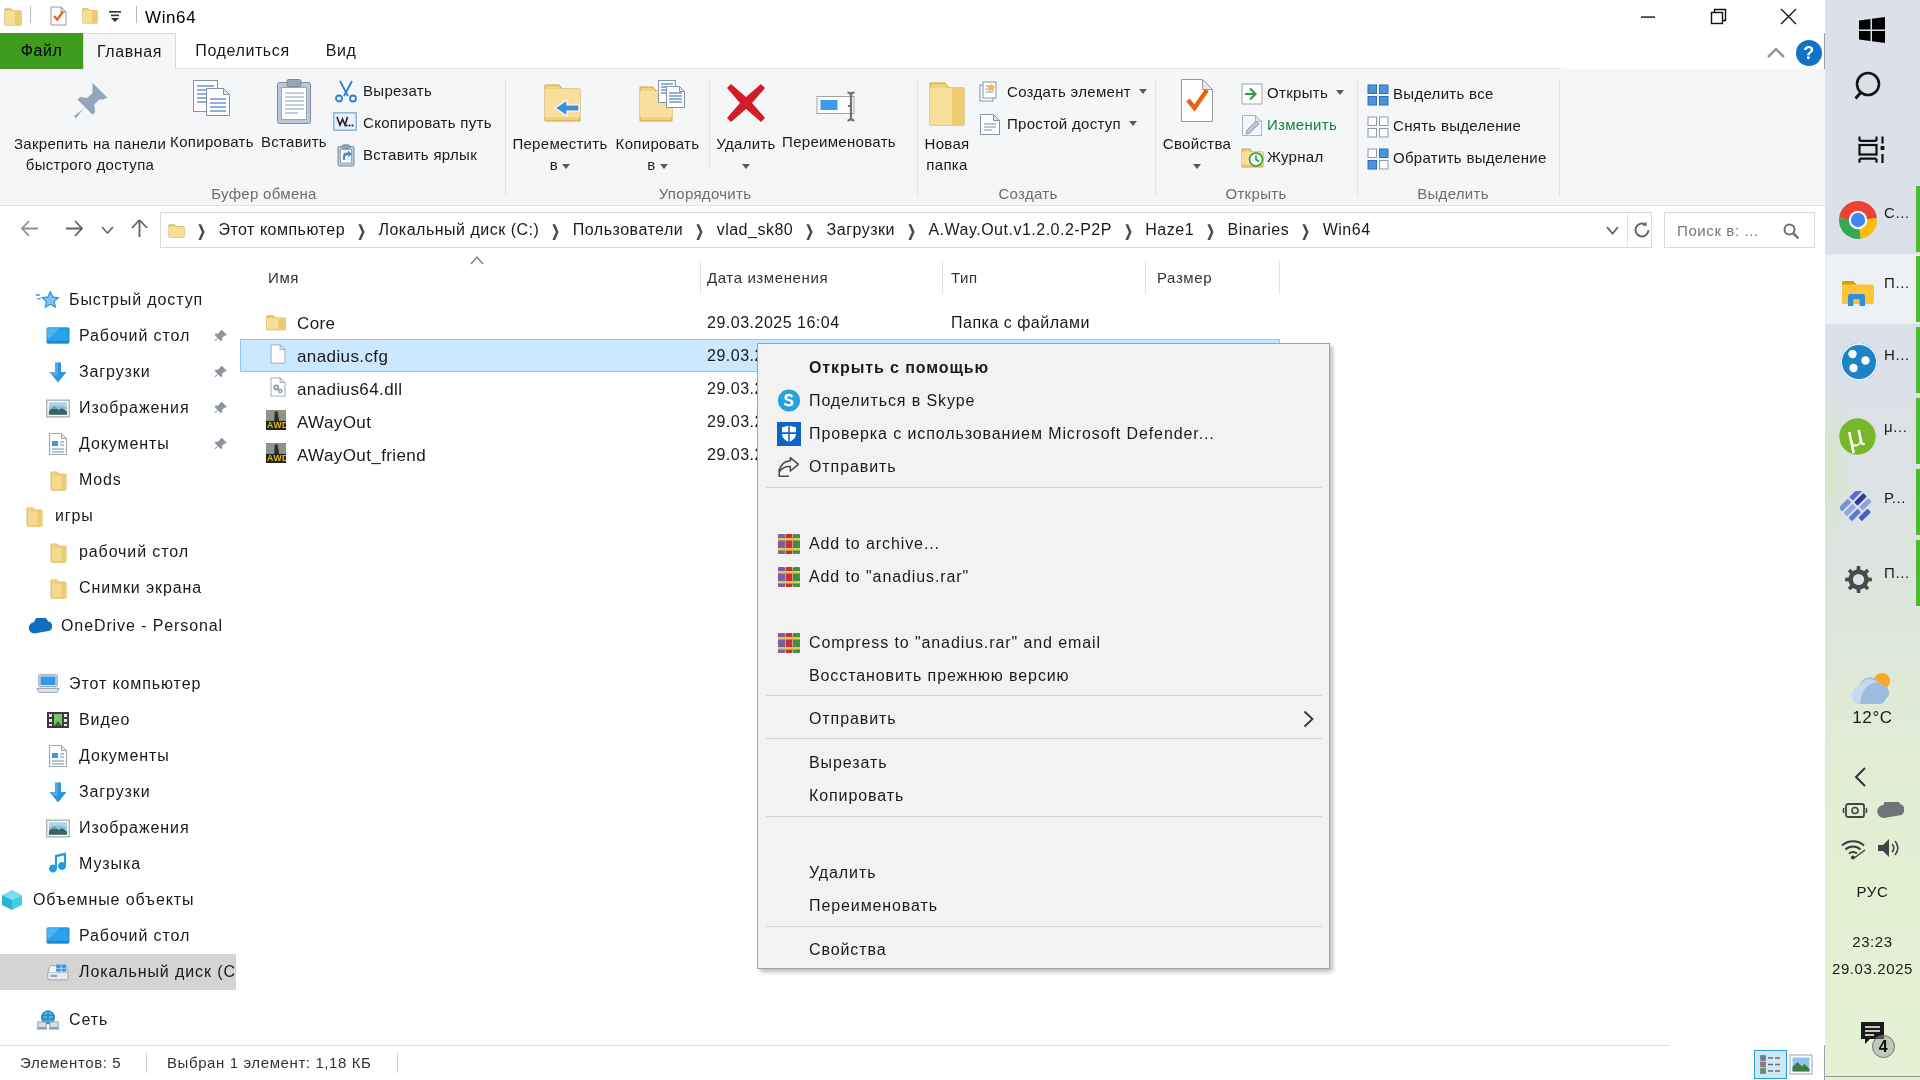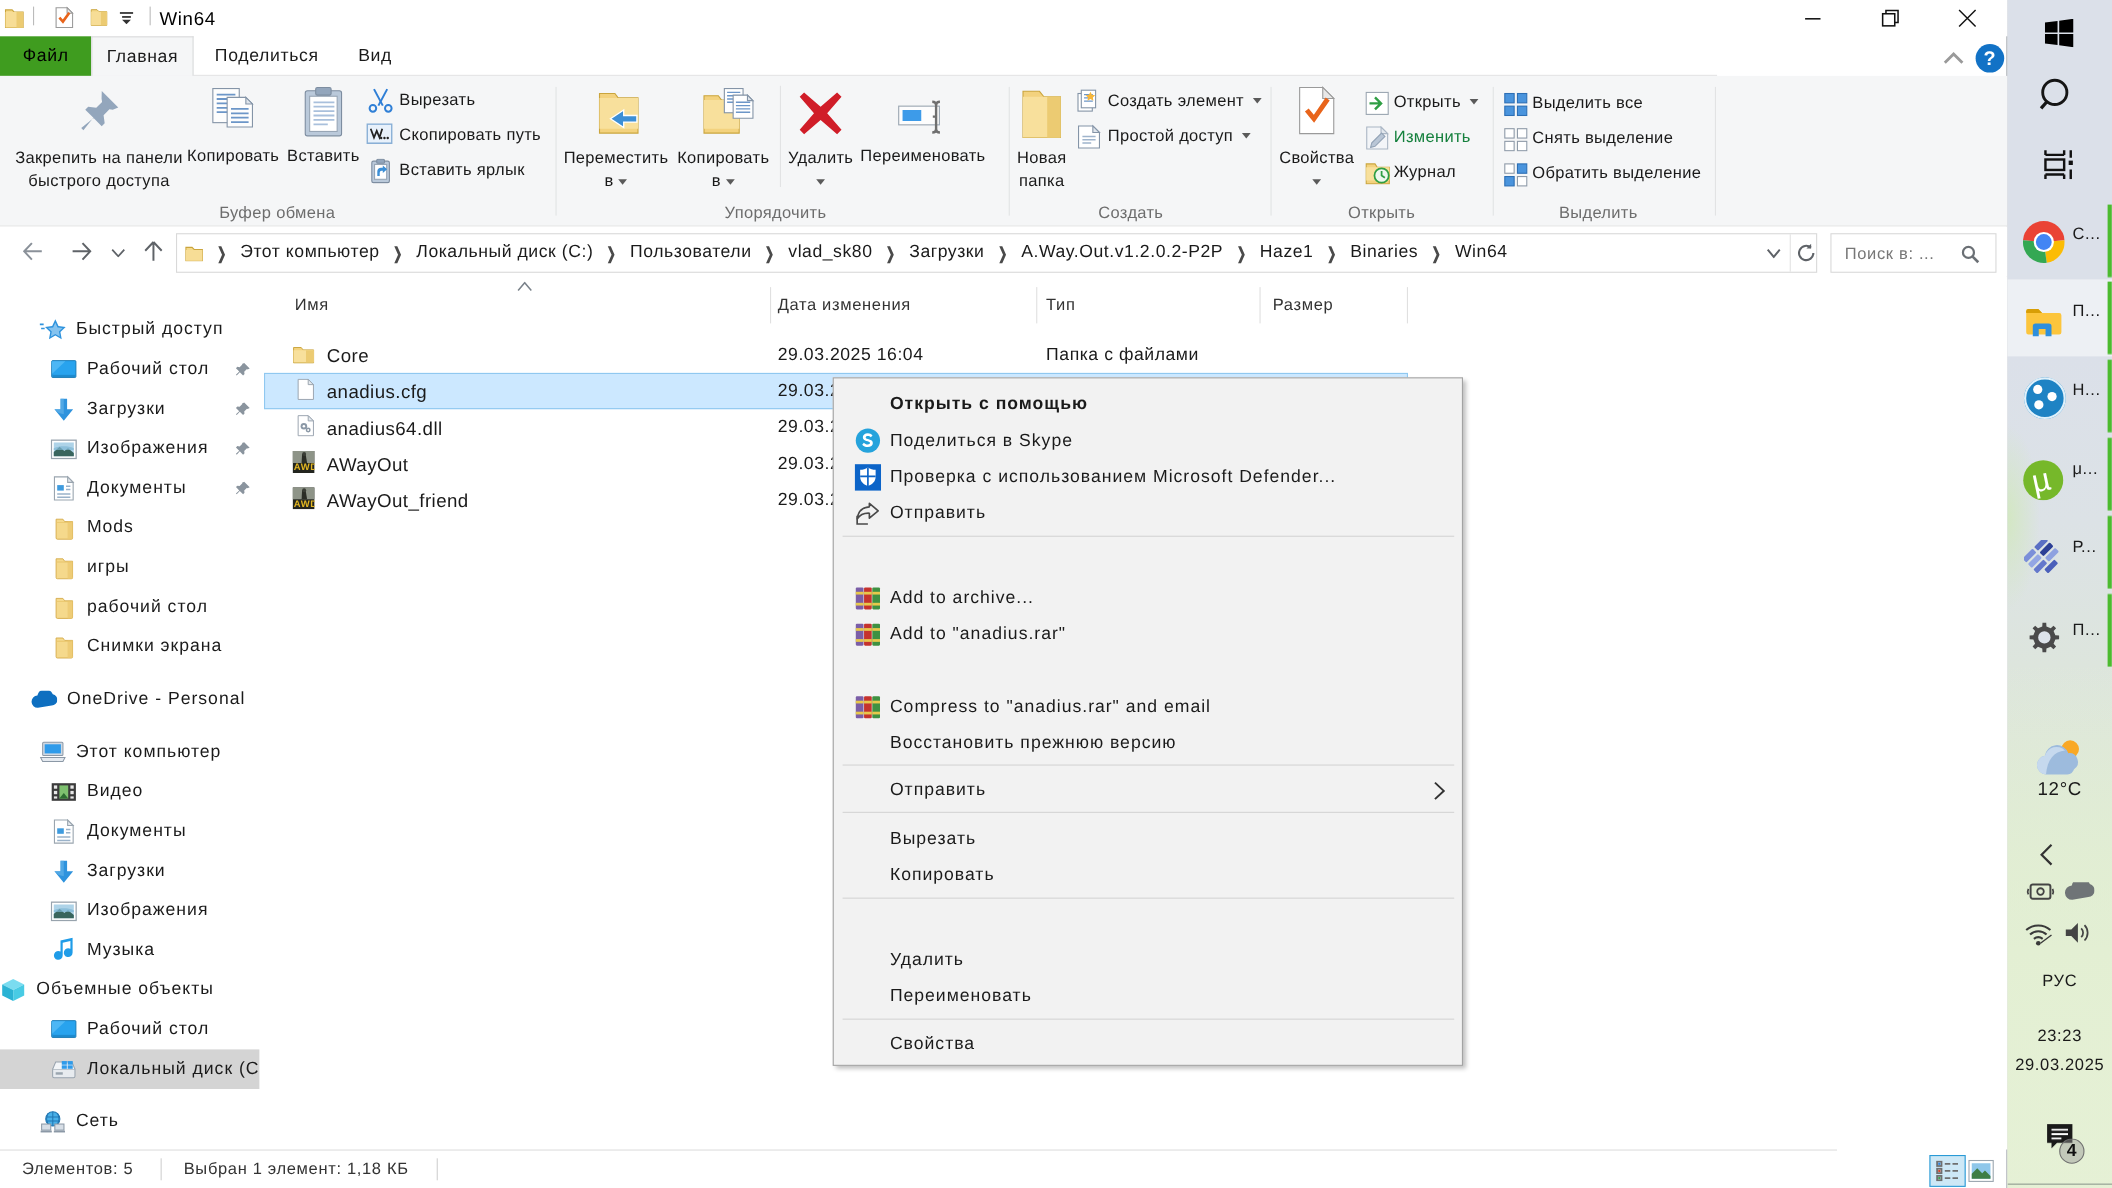--- a/index.html
+++ b/index.html
@@ -155,21 +155,21 @@
         <circle cx="13.5" cy="13.5" r="1.1" fill="#222"></circle>
       </svg>
     <div class="rsm" style="left:363px;top:45px">Скопировать путь</div>
     <svg class="abs" style="left:337px;top:75px" width="18" height="23" viewBox="0 0 18 23">
         <rect x="1" y="2.5" width="16" height="19.5" rx="1.5" fill="#bac9da" stroke="#7d8da0"></rect>
         <rect x="3.5" y="5.5" width="11" height="13.5" fill="#fff" stroke="#98a6b6"></rect>
         <rect x="5.5" y=".8" width="7" height="3.6" rx="1" fill="#93a6bc" stroke="#7d8da0"></rect>
         <path d="M6 16 v-4 a3.5 3.5 0 0 1 3.5-3.5 h1.5 v-2 l4 3.4 -4 3.4 v-2 h-1 a1.8 1.8 0 0 0-1.8 1.8 v2.9 z" fill="#3d8fd6"></path>
       </svg>
     <div class="rsm" style="left:363px;top:77px">Вставить ярлык</div>
-    <div class="rgl" style="left:172px;width:160px">Буфер обмена</div>
+    <div class="rgl" style="left:184px;width:160px">Буфер обмена</div>
     <div class="rsep" style="left:505px"></div>
 
     <svg class="abs" style="left:543px;top:10px" width="46" height="47" viewBox="0 0 46 47">
       <path d="M2 6 h14 l3 4 h18 v32 h-35 z" fill="#f3d27e" stroke="#caa53d"></path>
       <path d="M2 10 h35 v28 h-35 z" fill="#f8e09c"></path>
       <path d="M24 21 l-12 8 12 8 v-5 h12 v-6 h-12 z" fill="#3d8fd6" stroke="#fff" stroke-width="1.2"></path>
     </svg>
     <div class="abs" style="left:505px;top:64px;width:110px;text-align:center;line-height:21px">Переместить<br>в <span class="caret"></span></div>
     <svg class="abs" style="left:639px;top:10px" width="48" height="47" viewBox="0 0 48 47">
       <path d="M1 8 h13 l3 4 h16 v30 h-32 z" fill="#f3d27e" stroke="#caa53d"></path>
@@ -389,42 +389,42 @@
         </span>Документы<svg class="abs" style="left:214px;top:11px" width="14" height="14" viewBox="0 0 14 14">
           <path d="M8 1 l5 5 -2 .8 -.5-.3 -2.5 2.5 .3 2 -1.3 1.3 -3-3 -2.8 3 -.7-.7 3-2.8 -3-3 1.3-1.3 2 .3 2.5-2.5 -.3-.5 z" fill="#8a949e"></path>
         </svg></div>
     <div class="sbitem" style="top:211px;padding-left:46px;gap:9px"><span class="sbicon">
           <svg width="17" height="21" viewBox="0 0 17 21">
             <path d="M1 2 h6.2 l1.6 2.2 h7.2 v14.8 a1.2 1.2 0 0 1 -1.2 1.2 h-12.6 a1.2 1.2 0 0 1 -1.2-1.2 z" fill="#f5d98c" stroke="#d4a946" stroke-width=".8"></path>
             <path d="M11.5 4.2 h4.5 v16 h-4.5 z" fill="#ecc972" opacity=".85"></path>
             <path d="M1 4.5 h14 v.8 h-14 z" fill="#e8c46a"></path>
           </svg>
         </span>Mods</div>
-    <div class="sbitem" style="top:247px;padding-left:46px;gap:9px"><span class="sbicon">
+    <div class="sbitem" style="top:247px;padding-left:22px;gap:9px"><span class="sbicon">
           <svg width="17" height="21" viewBox="0 0 17 21">
             <path d="M1 2 h6.2 l1.6 2.2 h7.2 v14.8 a1.2 1.2 0 0 1 -1.2 1.2 h-12.6 a1.2 1.2 0 0 1 -1.2-1.2 z" fill="#f5d98c" stroke="#d4a946" stroke-width=".8"></path>
             <path d="M11.5 4.2 h4.5 v16 h-4.5 z" fill="#ecc972" opacity=".85"></path>
             <path d="M1 4.5 h14 v.8 h-14 z" fill="#e8c46a"></path>
           </svg>
         </span>игры</div>
     <div class="sbitem" style="top:283px;padding-left:46px;gap:9px"><span class="sbicon">
           <svg width="17" height="21" viewBox="0 0 17 21">
             <path d="M1 2 h6.2 l1.6 2.2 h7.2 v14.8 a1.2 1.2 0 0 1 -1.2 1.2 h-12.6 a1.2 1.2 0 0 1 -1.2-1.2 z" fill="#f5d98c" stroke="#d4a946" stroke-width=".8"></path>
             <path d="M11.5 4.2 h4.5 v16 h-4.5 z" fill="#ecc972" opacity=".85"></path>
             <path d="M1 4.5 h14 v.8 h-14 z" fill="#e8c46a"></path>
           </svg>
         </span>рабочий стол</div>
     <div class="sbitem" style="top:319px;padding-left:46px;gap:9px"><span class="sbicon">
           <svg width="17" height="21" viewBox="0 0 17 21">
             <path d="M1 2 h6.2 l1.6 2.2 h7.2 v14.8 a1.2 1.2 0 0 1 -1.2 1.2 h-12.6 a1.2 1.2 0 0 1 -1.2-1.2 z" fill="#f5d98c" stroke="#d4a946" stroke-width=".8"></path>
             <path d="M11.5 4.2 h4.5 v16 h-4.5 z" fill="#ecc972" opacity=".85"></path>
             <path d="M1 4.5 h14 v.8 h-14 z" fill="#e8c46a"></path>
           </svg>
         </span>Снимки экрана</div>
-    <div class="sbitem" style="top:367px;padding-left:28px;gap:9px"><span class="sbicon">
+    <div class="sbitem" style="top:357px;padding-left:28px;gap:9px"><span class="sbicon">
           <svg width="26" height="17" viewBox="0 0 26 17">
             <path d="M7 16 a6 6 0 0 1 -.5-12 a8 8 0 0 1 15.2-1.2 a5.5 5.5 0 0 1 -1.2 10.9 z" fill="#0e6fc0"></path>
           </svg>
         </span>OneDrive - Personal</div>
     <div class="sbitem" style="top:415px;padding-left:36px;gap:9px"><span class="sbicon">
           <svg width="26" height="22" viewBox="0 0 26 22">
             <rect x="3" y="1" width="20" height="13" rx="1" fill="#cfd8e2" stroke="#8b98a6"></rect>
             <rect x="5" y="3" width="16" height="9" fill="#2f9bea"></rect>
             <path d="M1 16 h24 l-2 4 h-20 z" fill="#e5eaf0" stroke="#8b98a6"></path>
           </svg>

